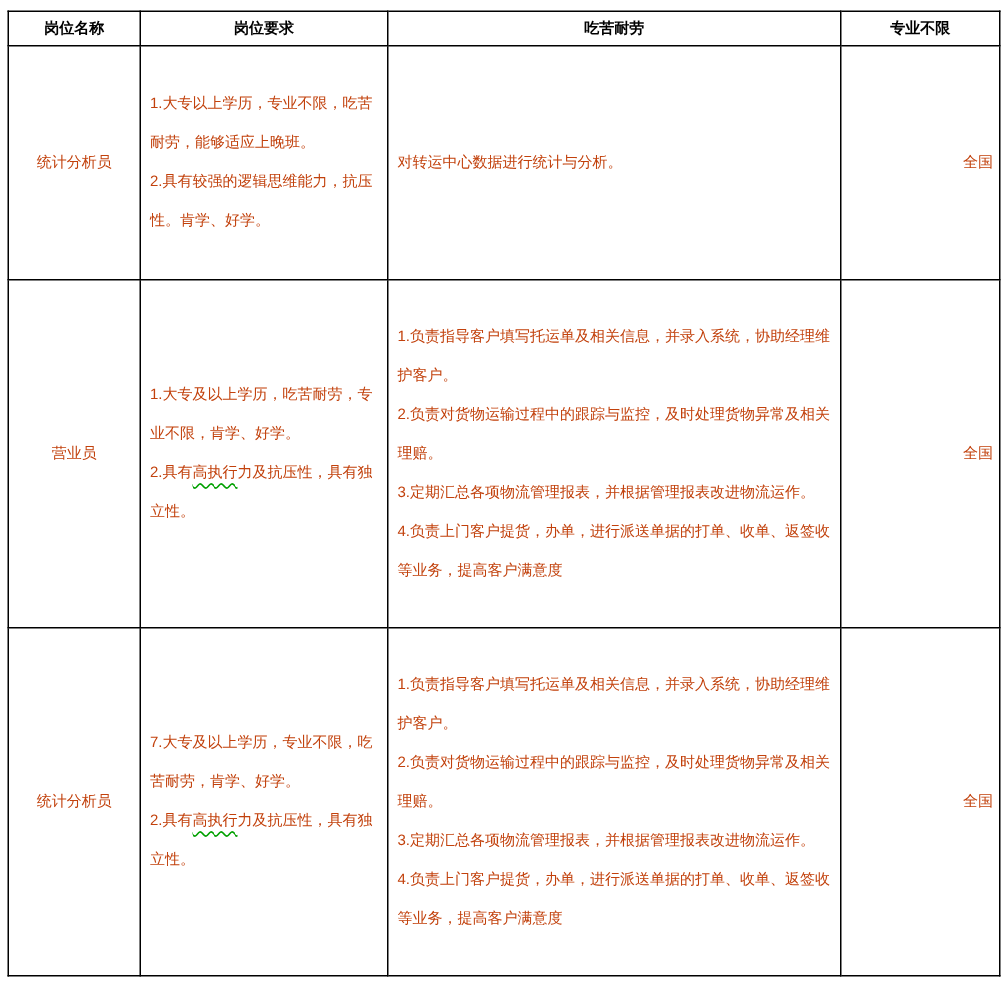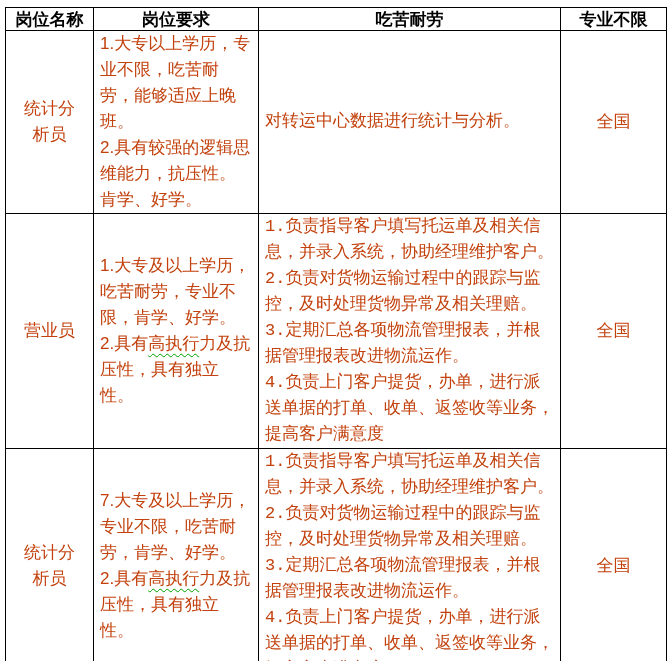--- a/index.html
+++ b/index.html
@@ -16,21 +16,21 @@
     padding: 7px 5px;
     overflow: hidden;
   }
   table.jobs {
     border-collapse: collapse;
     table-layout: fixed;
     width: 661px;
   }
   table.jobs th, table.jobs td {
     border: 1px solid #000000;
-    font-size: 17px;
+    font-size: 10px;
     vertical-align: middle;
     box-sizing: border-box;
     overflow: hidden;
     margin-top: 28px;
   }
   table.jobs th {
     height: 23px;
     font-weight: bold;
     color: #000000;
     text-align: center;
@@ -45,24 +45,23 @@
     text-align: center;
     padding: 0 10px;
   }
   td.cell-req {
     text-align: left;
     padding: 0 6px;
   }
   td.cell-duty {
     text-align: left;
     padding: 0 6px;
-    font-family: Liberation Mono, monospace;
   }
   td.cell-loc {
-    text-align: center;
+    text-align: right;
     padding: 0 4px;
   }
   .para {
     margin: 0;
     padding: 0;
   }
   .squiggle {
     text-decoration-line: underline;
     text-decoration-style: wavy;
     text-decoration-color: #00a000;

